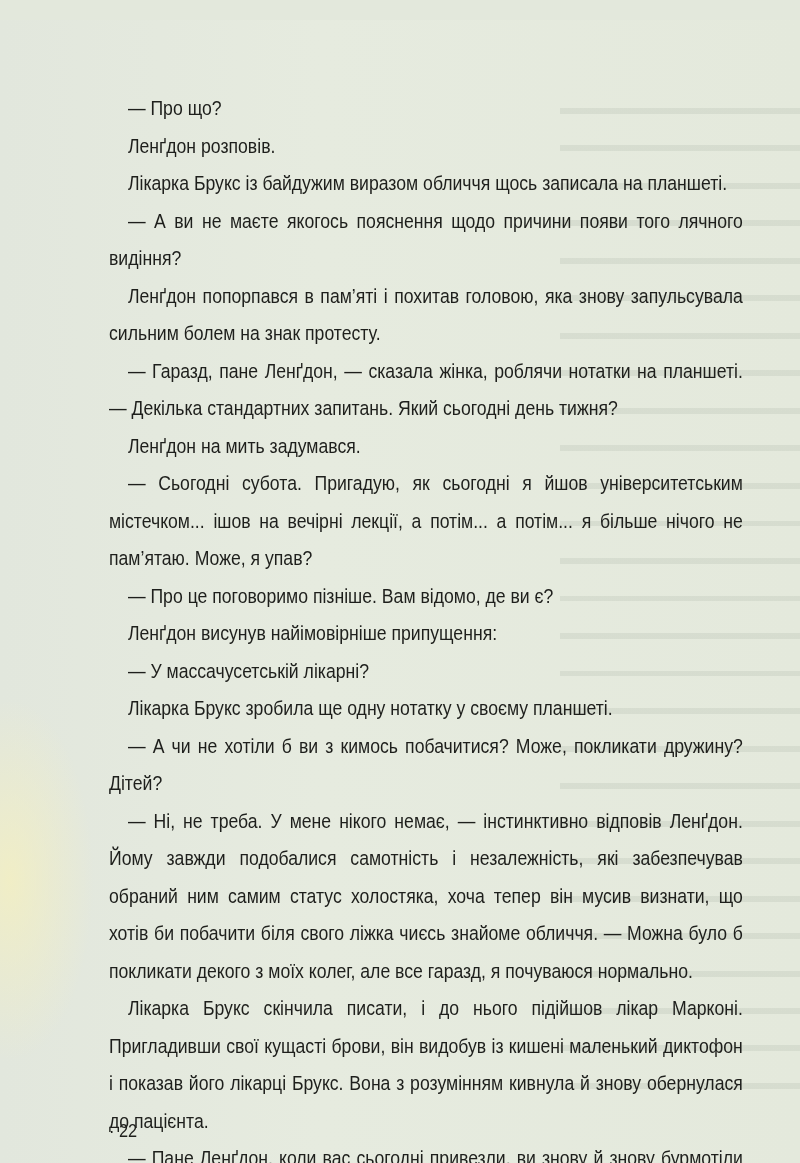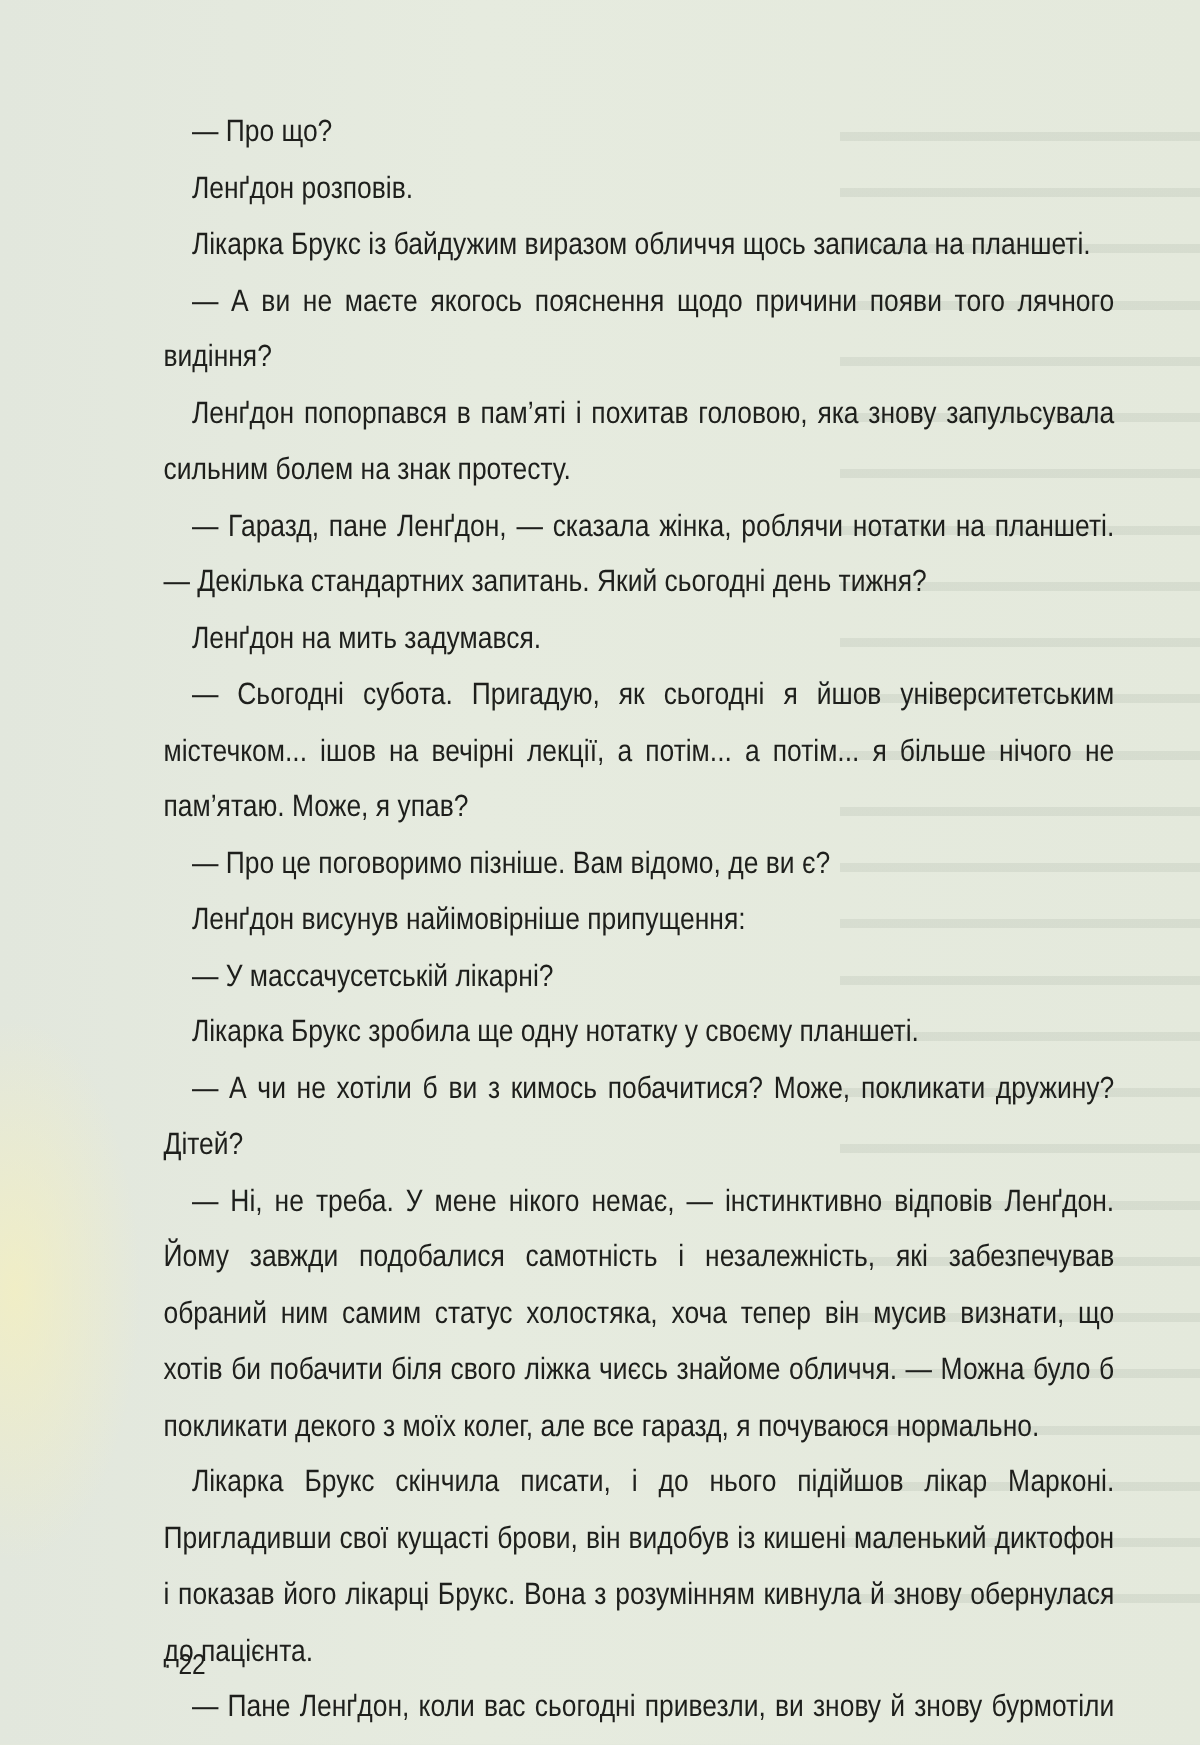--- a/index.html
+++ b/index.html
@@ -6,20 +6,21 @@
   body {
     width: 800px; height: 1163px; overflow: hidden;
     background: #e3e8dc;
     position: relative;
   }
   .page {
     position: absolute; inset: 0;
     background:
       radial-gradient(ellipse 120px 260px at 10px 860px, rgba(245,240,190,0.75), rgba(245,240,190,0) 70%),
       linear-gradient(90deg, #e2e7dd 0%, #e6ebdf 40%, #e4e9dc 100%);
+    margin-top: 20px;
   }
   .bleed {
     position: absolute; left: 560px; top: 70px; width: 240px; height: 1000px;
     opacity: 0.10; pointer-events: none;
     background: repeating-linear-gradient(180deg, transparent 0 18px, #5a6a5a 18px 24px, transparent 24px 37.5px);
   }
   .text {
     position: absolute; left: 109px; top: 69px; width: 634px;
     font-family: "Liberation Sans", sans-serif;
     font-size: 20.5px;

